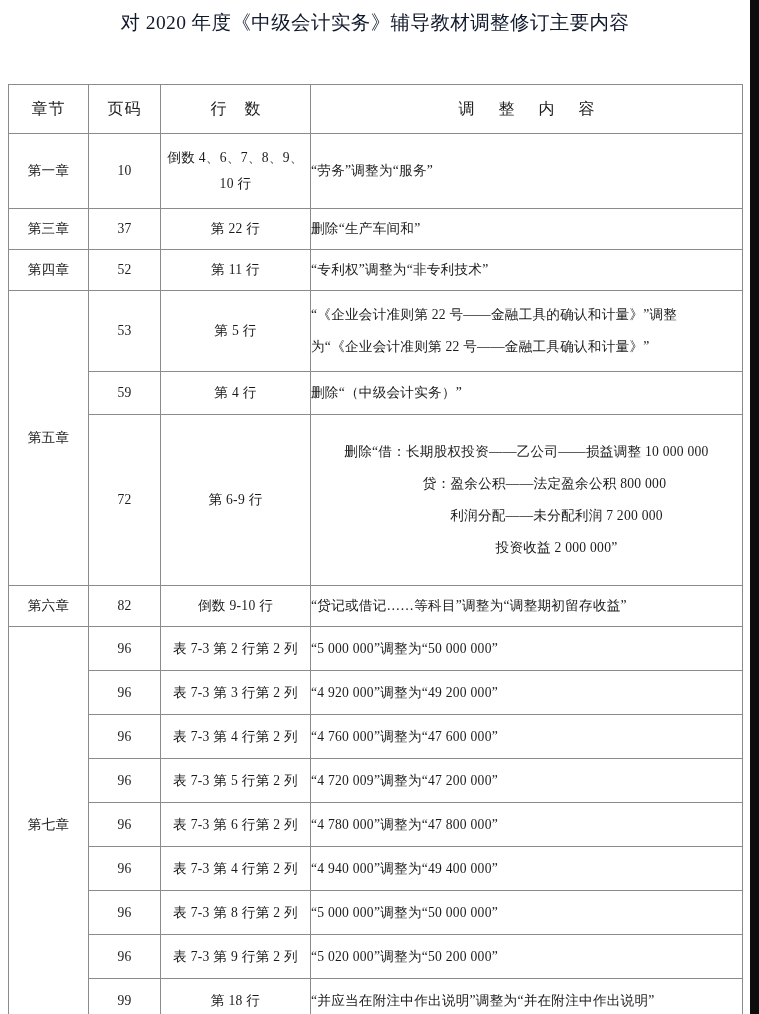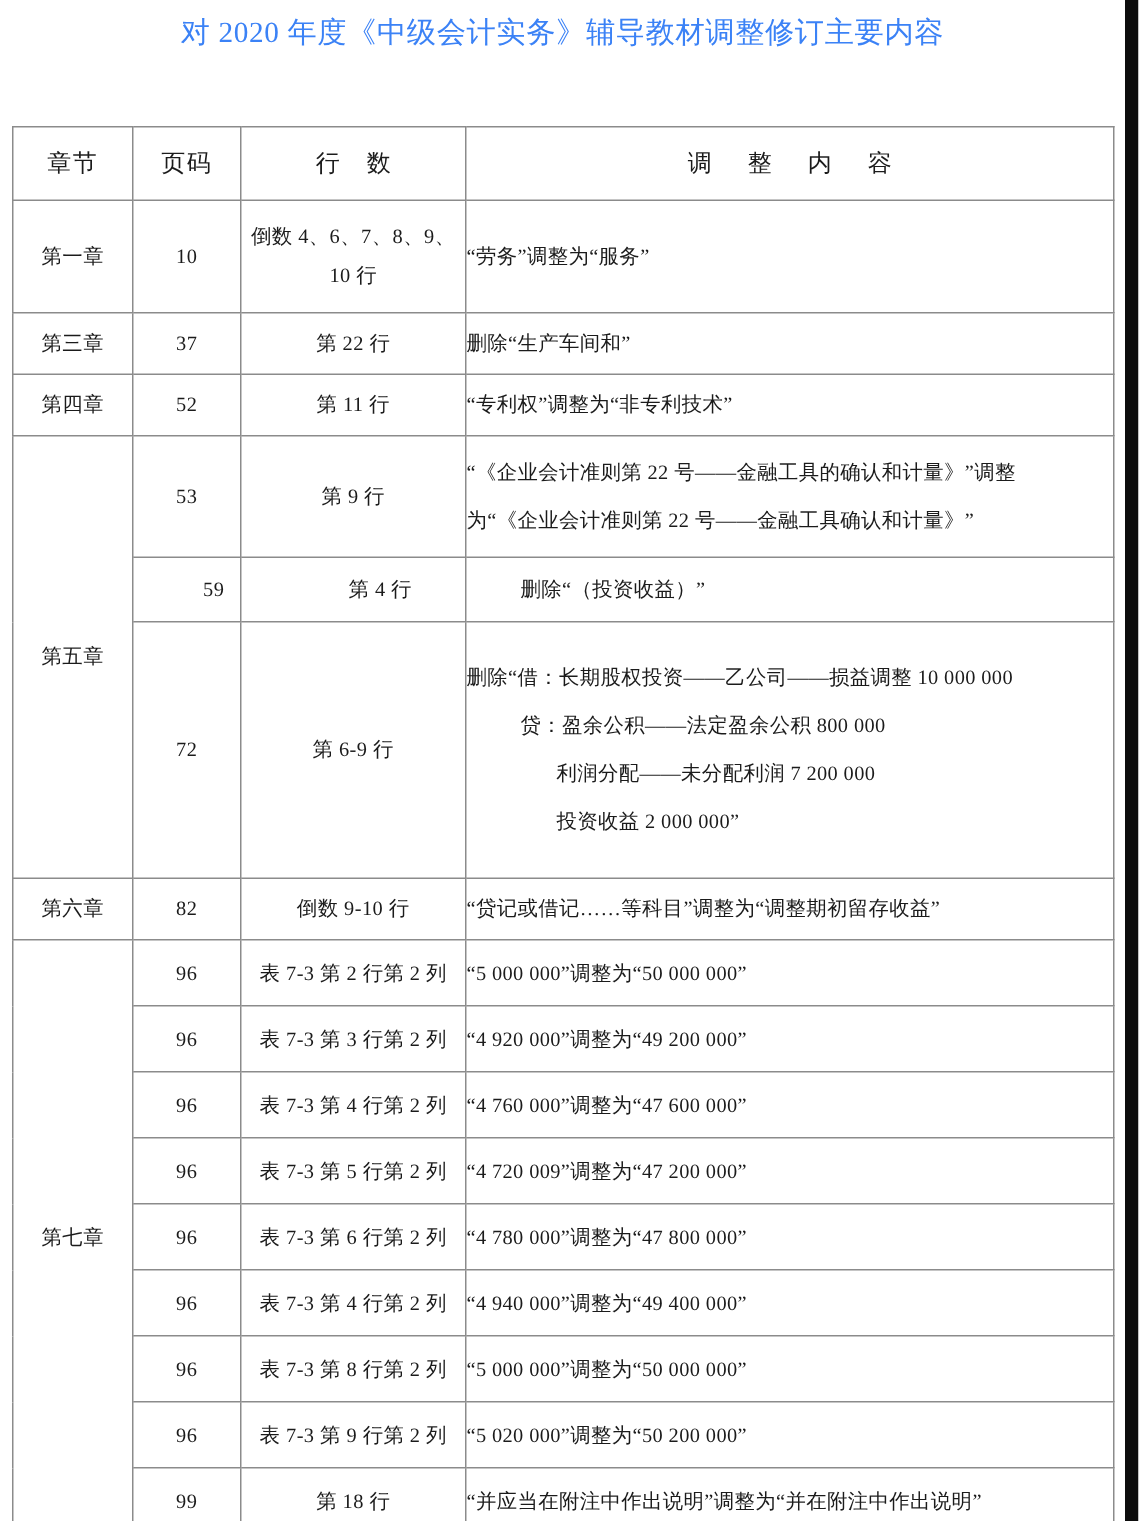--- a/index.html
+++ b/index.html
@@ -37,21 +37,21 @@
 
   .doc-title {
     position: absolute;
     left: 0;
     top: 10px;
     width: 750px;
     text-align: center;
     font-size: 19.5px;
     line-height: 26px;
     letter-spacing: 0.4px;
-    color: #3b82f6;
+    color: #0f172a;
     white-space: nowrap;
   }
 
   table.main-table {
     position: absolute;
     left: 8px;
     top: 84px;
     width: 734px;
     border-collapse: collapse;
     table-layout: fixed;
@@ -106,22 +106,22 @@
   td.cell-content.multiline { line-height: 32px; }
   td.cell-content .ln { display: block; white-space: nowrap; }
   td.cell-content .ln.indent-1 { padding-left: 36px; }
   td.cell-content .ln.indent-2 { padding-left: 60px; }
 
   
   tr.r-h48 td, tr.r-h48 th { height: 48px; }
   tr.r-h74 td { height: 74px; }
   tr.r-h40 td { height: 40px; margin-left: 33px; }
   tr.r-h80 td { height: 80px; }
-  tr.r-h42 td { height: 42px; padding-left: 36px; }
-  tr.r-h170 td { height: 170px; }
+  tr.r-h42 td { height: 42px; }
+  tr.r-h170 td { height: 170px; text-align: center; }
   tr.r-h43 td { height: 43px; margin-left: 28px; }
 </style>
 </head>
 <body>
 
 <div class="page">
 
   <div class="doc-title">对 2020 年度《中级会计实务》辅导教材调整修订主要内容</div>
 
   <table class="main-table">
@@ -160,31 +160,31 @@
           <td class="cell-chapter" rowspan="1">第四章</td>
           <td class="cell-page">52</td>
           <td class="cell-lines">第 11 行</td>
           <td class="cell-content">
             <span class="ln">“专利权”调整为“非专利技术”</span>
           </td>
         </tr>
         <tr class="r-h80">
           <td class="cell-chapter" rowspan="3">第五章</td>
           <td class="cell-page">53</td>
-          <td class="cell-lines">第 9 行</td>
+          <td class="cell-lines">第 5 行</td>
           <td class="cell-content multiline">
             <span class="ln">“《企业会计准则第 22 号——金融工具的确认和计量》”调整</span>
             <span class="ln">为“《企业会计准则第 22 号——金融工具确认和计量》”</span>
           </td>
         </tr>
         <tr class="r-h42">
           <td class="cell-page">59</td>
           <td class="cell-lines">第 4 行</td>
           <td class="cell-content">
-            <span class="ln">删除“（投资收益）”</span>
+            <span class="ln">删除“（中级会计实务）”</span>
           </td>
         </tr>
         <tr class="r-h170">
           <td class="cell-page">72</td>
           <td class="cell-lines">第 6-9 行</td>
           <td class="cell-content multiline">
             <span class="ln">删除“借：长期股权投资——乙公司——损益调整 10 000 000</span>
             <span class="ln indent-1">贷：盈余公积——法定盈余公积 800 000</span>
             <span class="ln indent-2">利润分配——未分配利润 7 200 000</span>
             <span class="ln indent-2">投资收益 2 000 000”</span>

